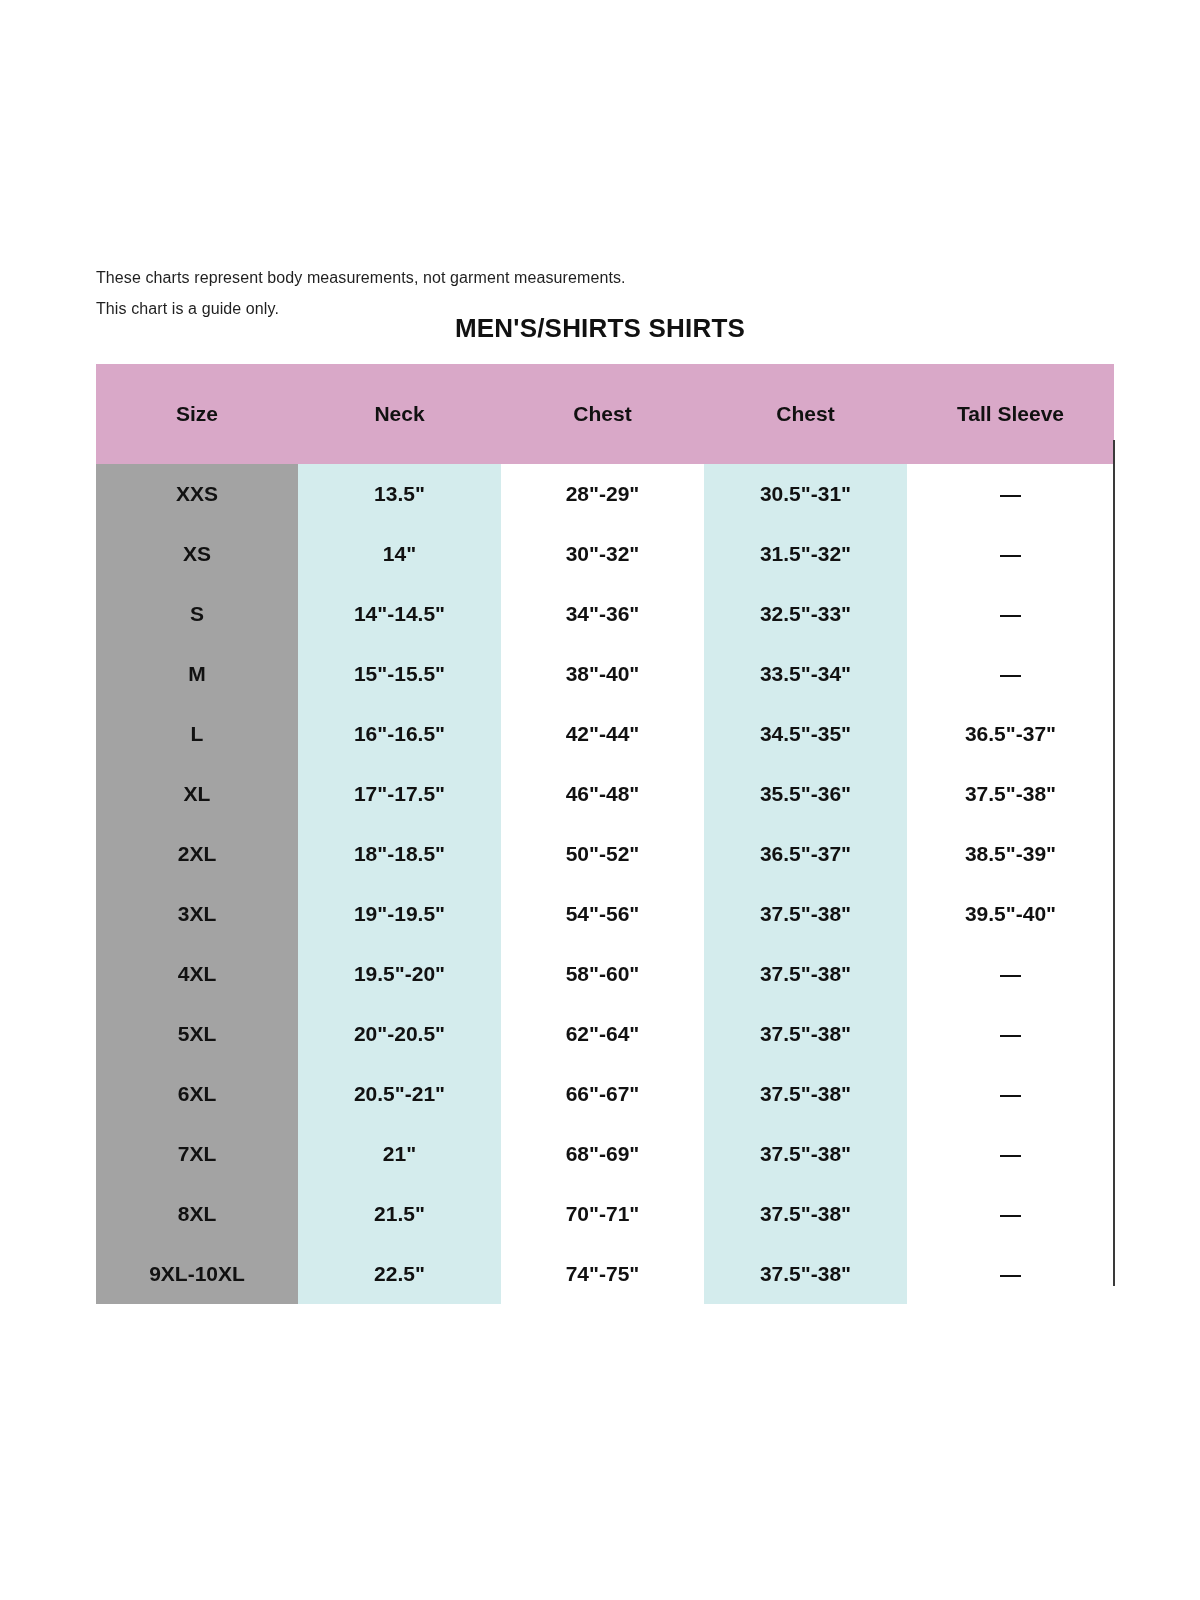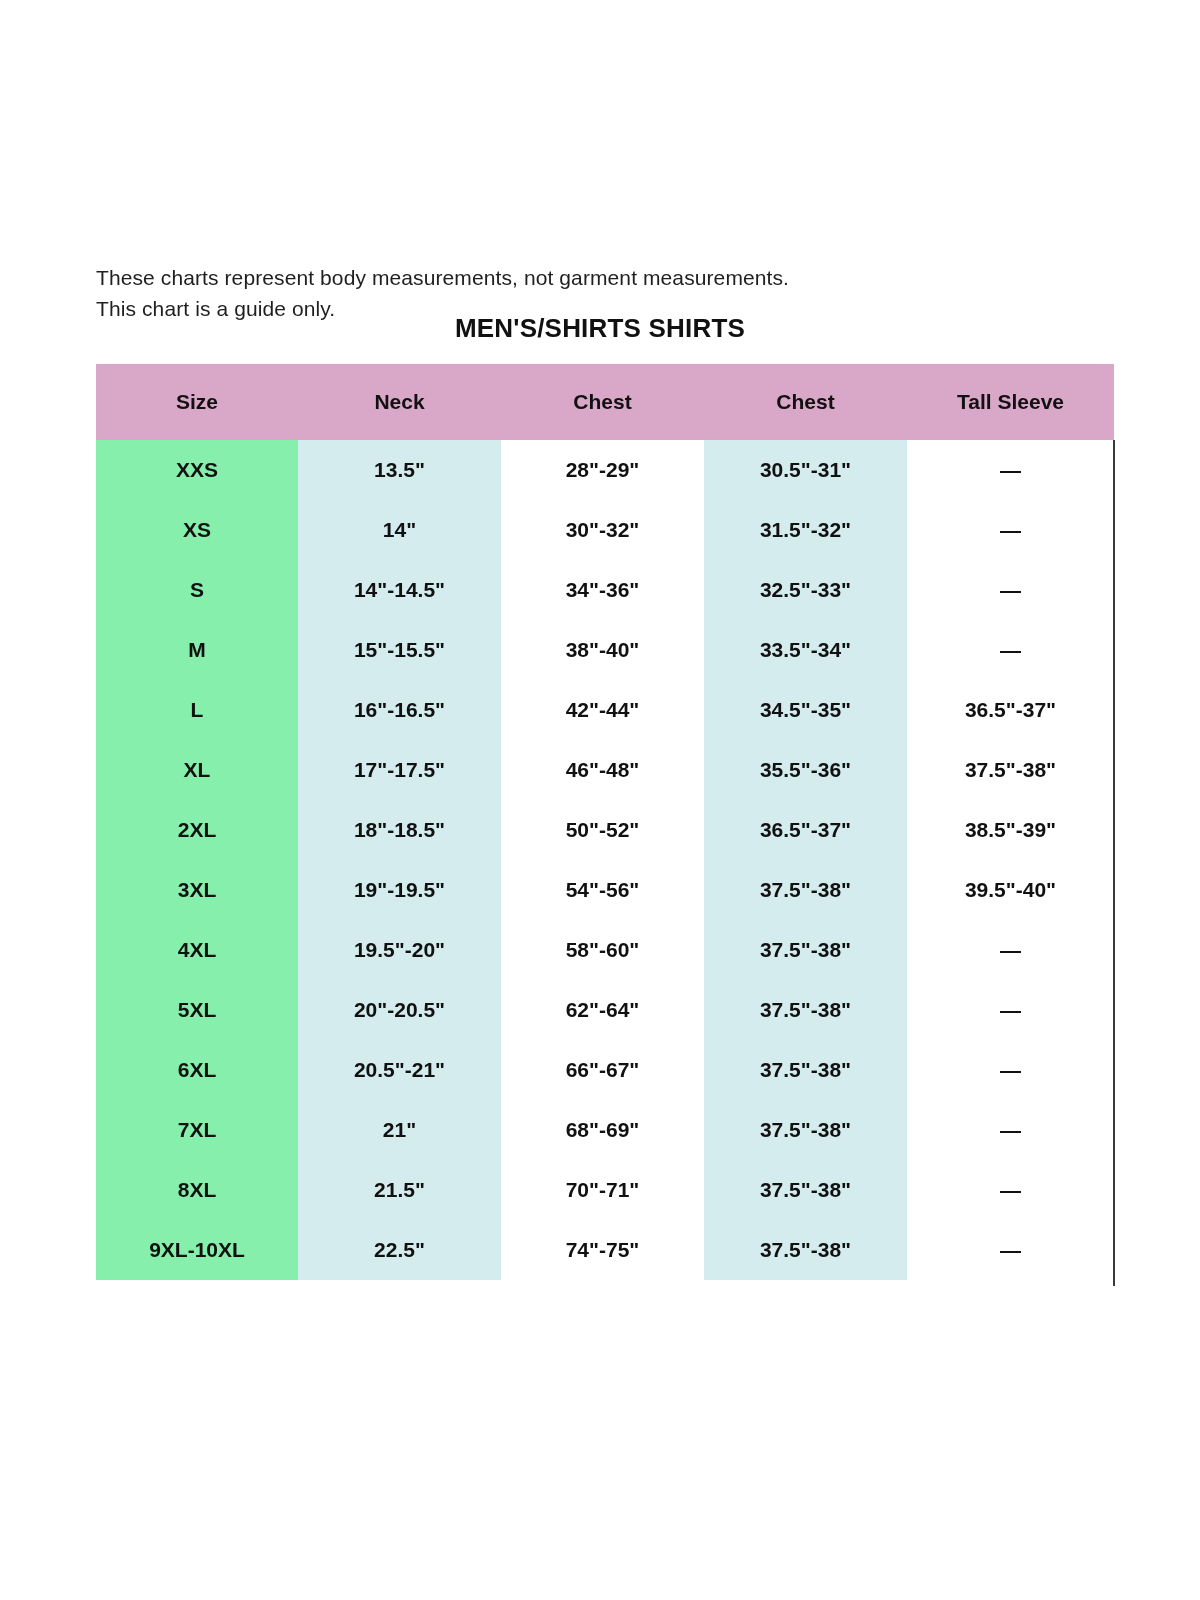--- a/index.html
+++ b/index.html
@@ -20,21 +20,21 @@
     left: 0;
     top: 0;
     width: 1200px;
     height: 1600px;
   }
   .intro {
     position: absolute;
     left: 96px;
     top: 262px;
     width: 900px;
-    font-size: 21px;
+    font-size: 16px;
     line-height: 31px;
     color: #1f1f1f;
     letter-spacing: 0.1px;
   }
   .intro div { white-space: nowrap; }
 
   .chart-title {
     position: absolute;
     left: 96px;
     top: 313px;
@@ -66,36 +66,36 @@
 
   thead th {
     background: #d9a8c8;
     height: 76px;
     font-size: 21px;
     font-weight: bold;
     color: #111111;
     text-align: center;
     vertical-align: middle;
     border: none;
-    padding: 0;
+    padding: 12px;
   }
 
   tbody td {
     height: 60px;
     font-size: 21px;
     font-weight: bold;
     color: #111111;
     text-align: center;
     vertical-align: middle;
     border: none;
     padding: 0;
     background: #ffffff;
   }
   tbody td.size-cell {
-    background: #86efac;
+    background: #a3a3a3;
     font-weight: bold;
   }
   tbody td.tint {
     background: #d4eced;
   }
   tbody td.plain {
     background: #ffffff;
   }
 
   

